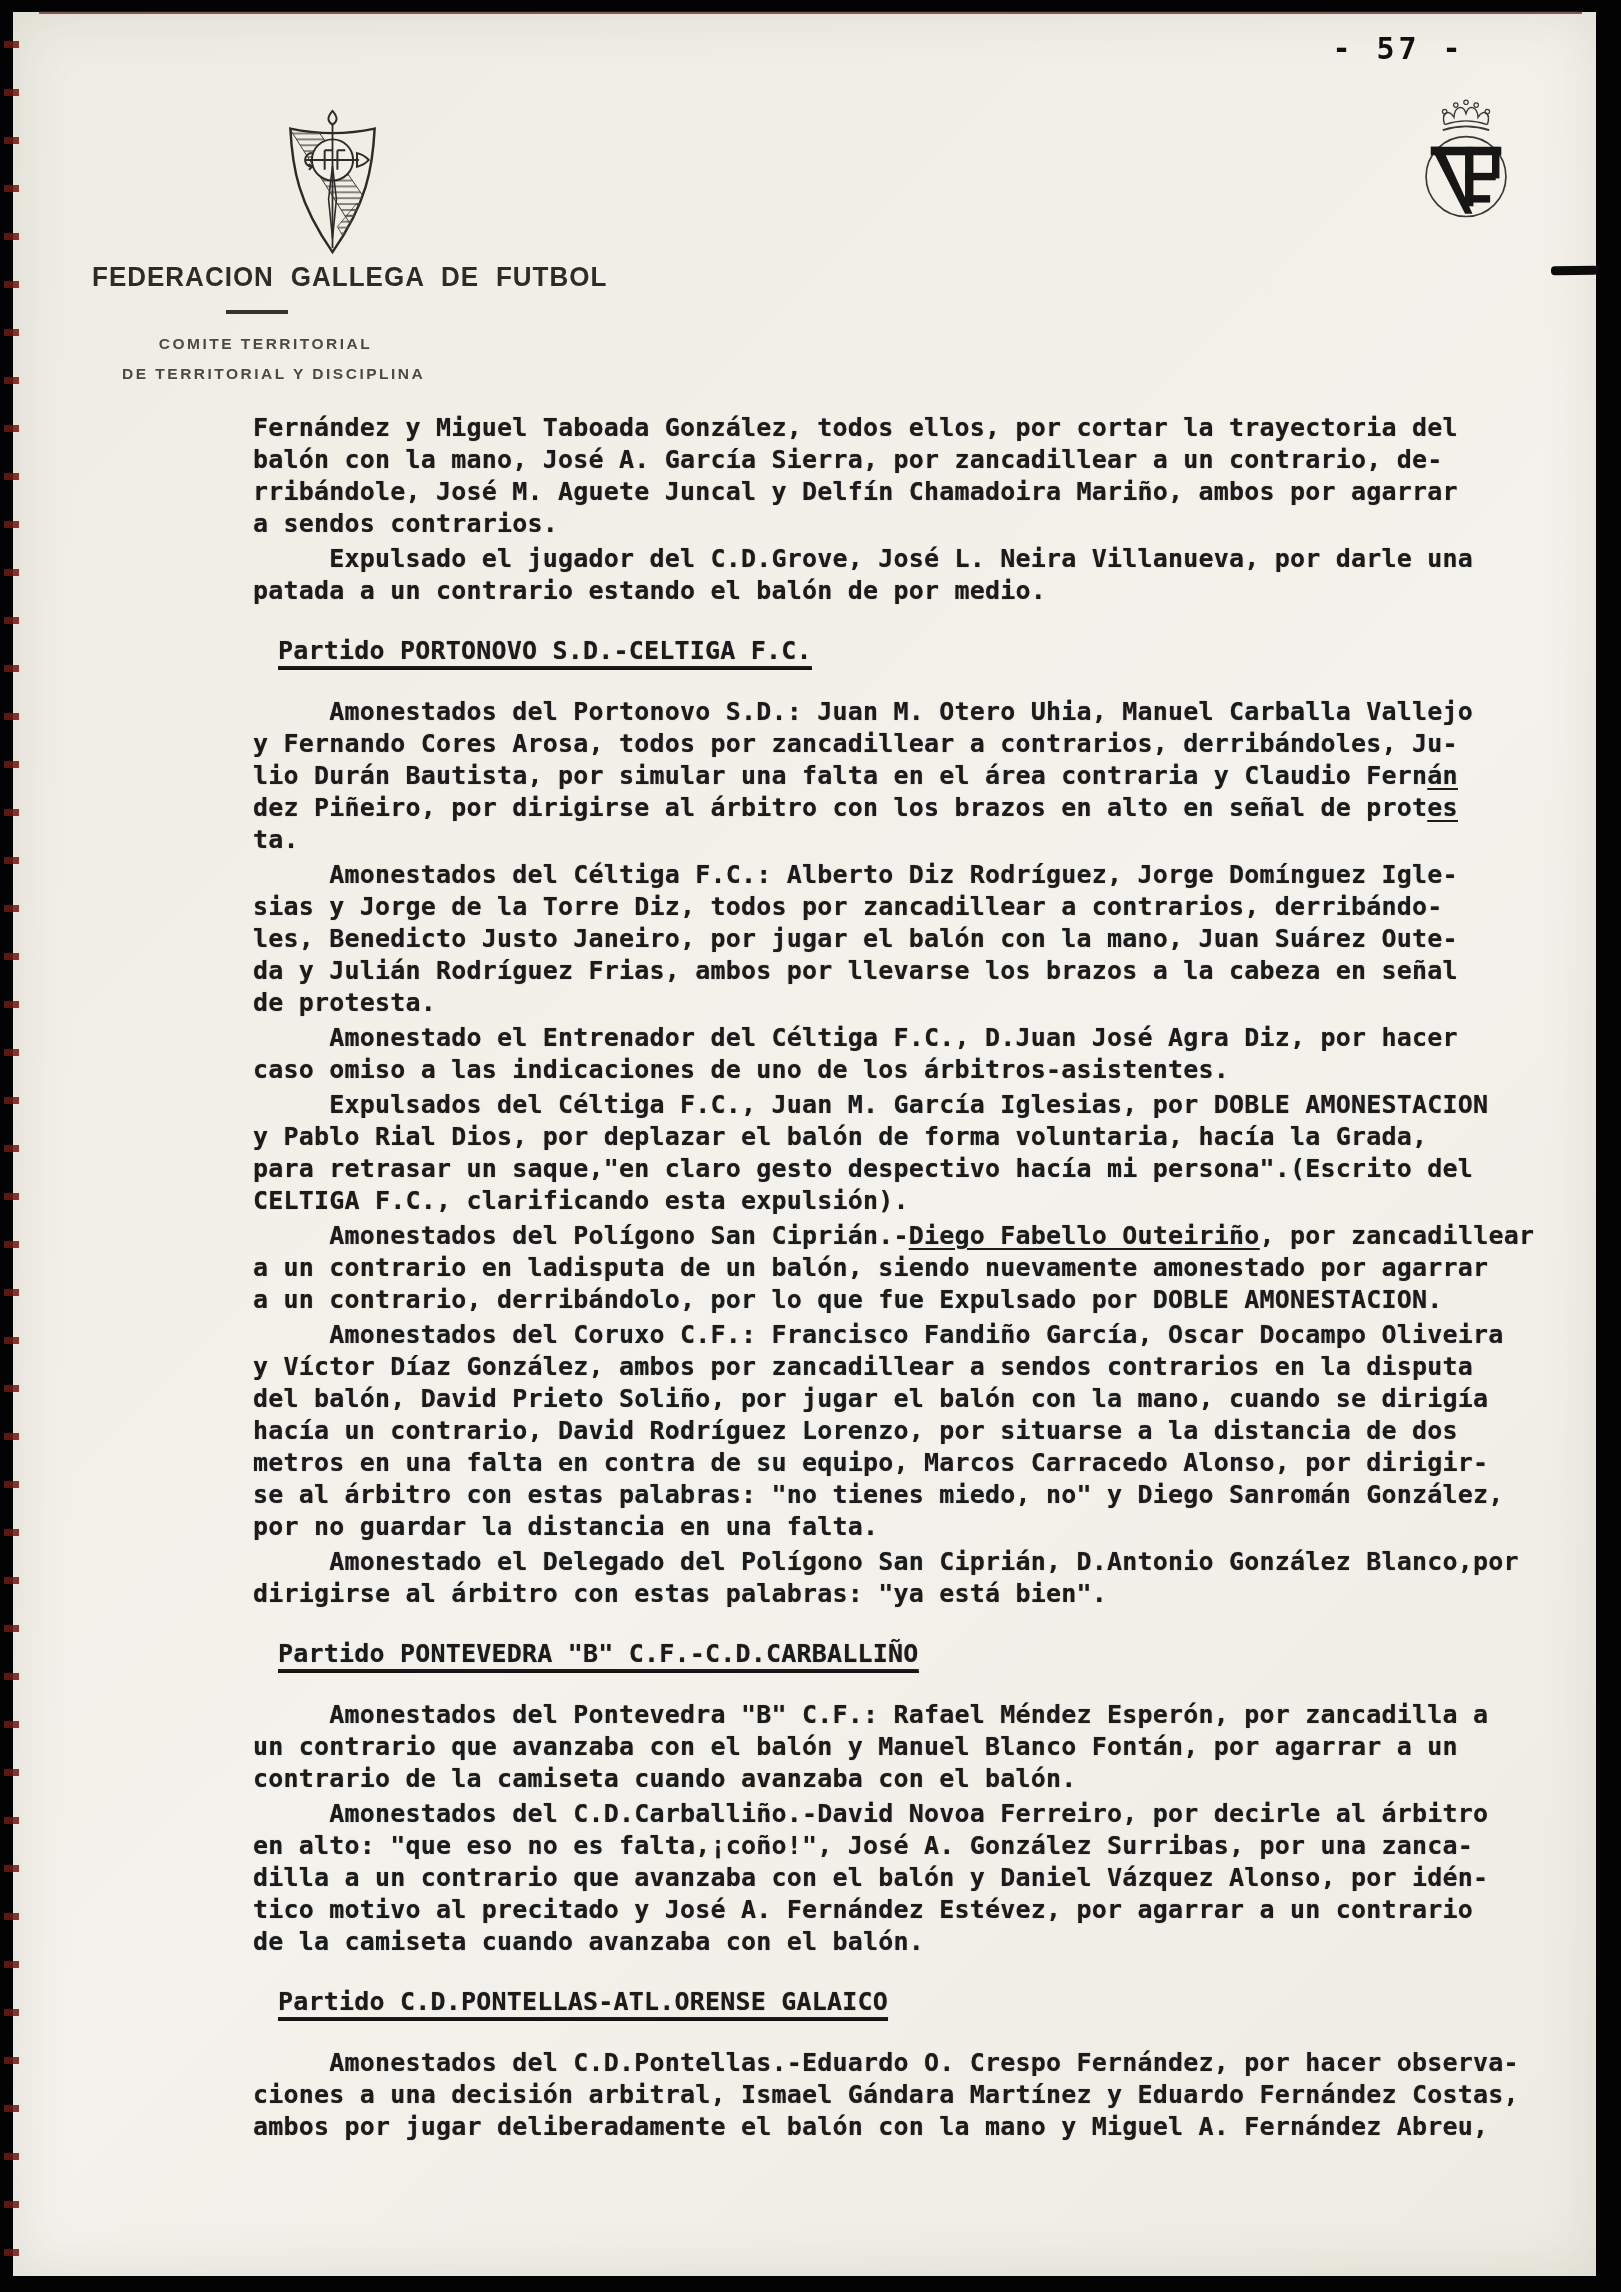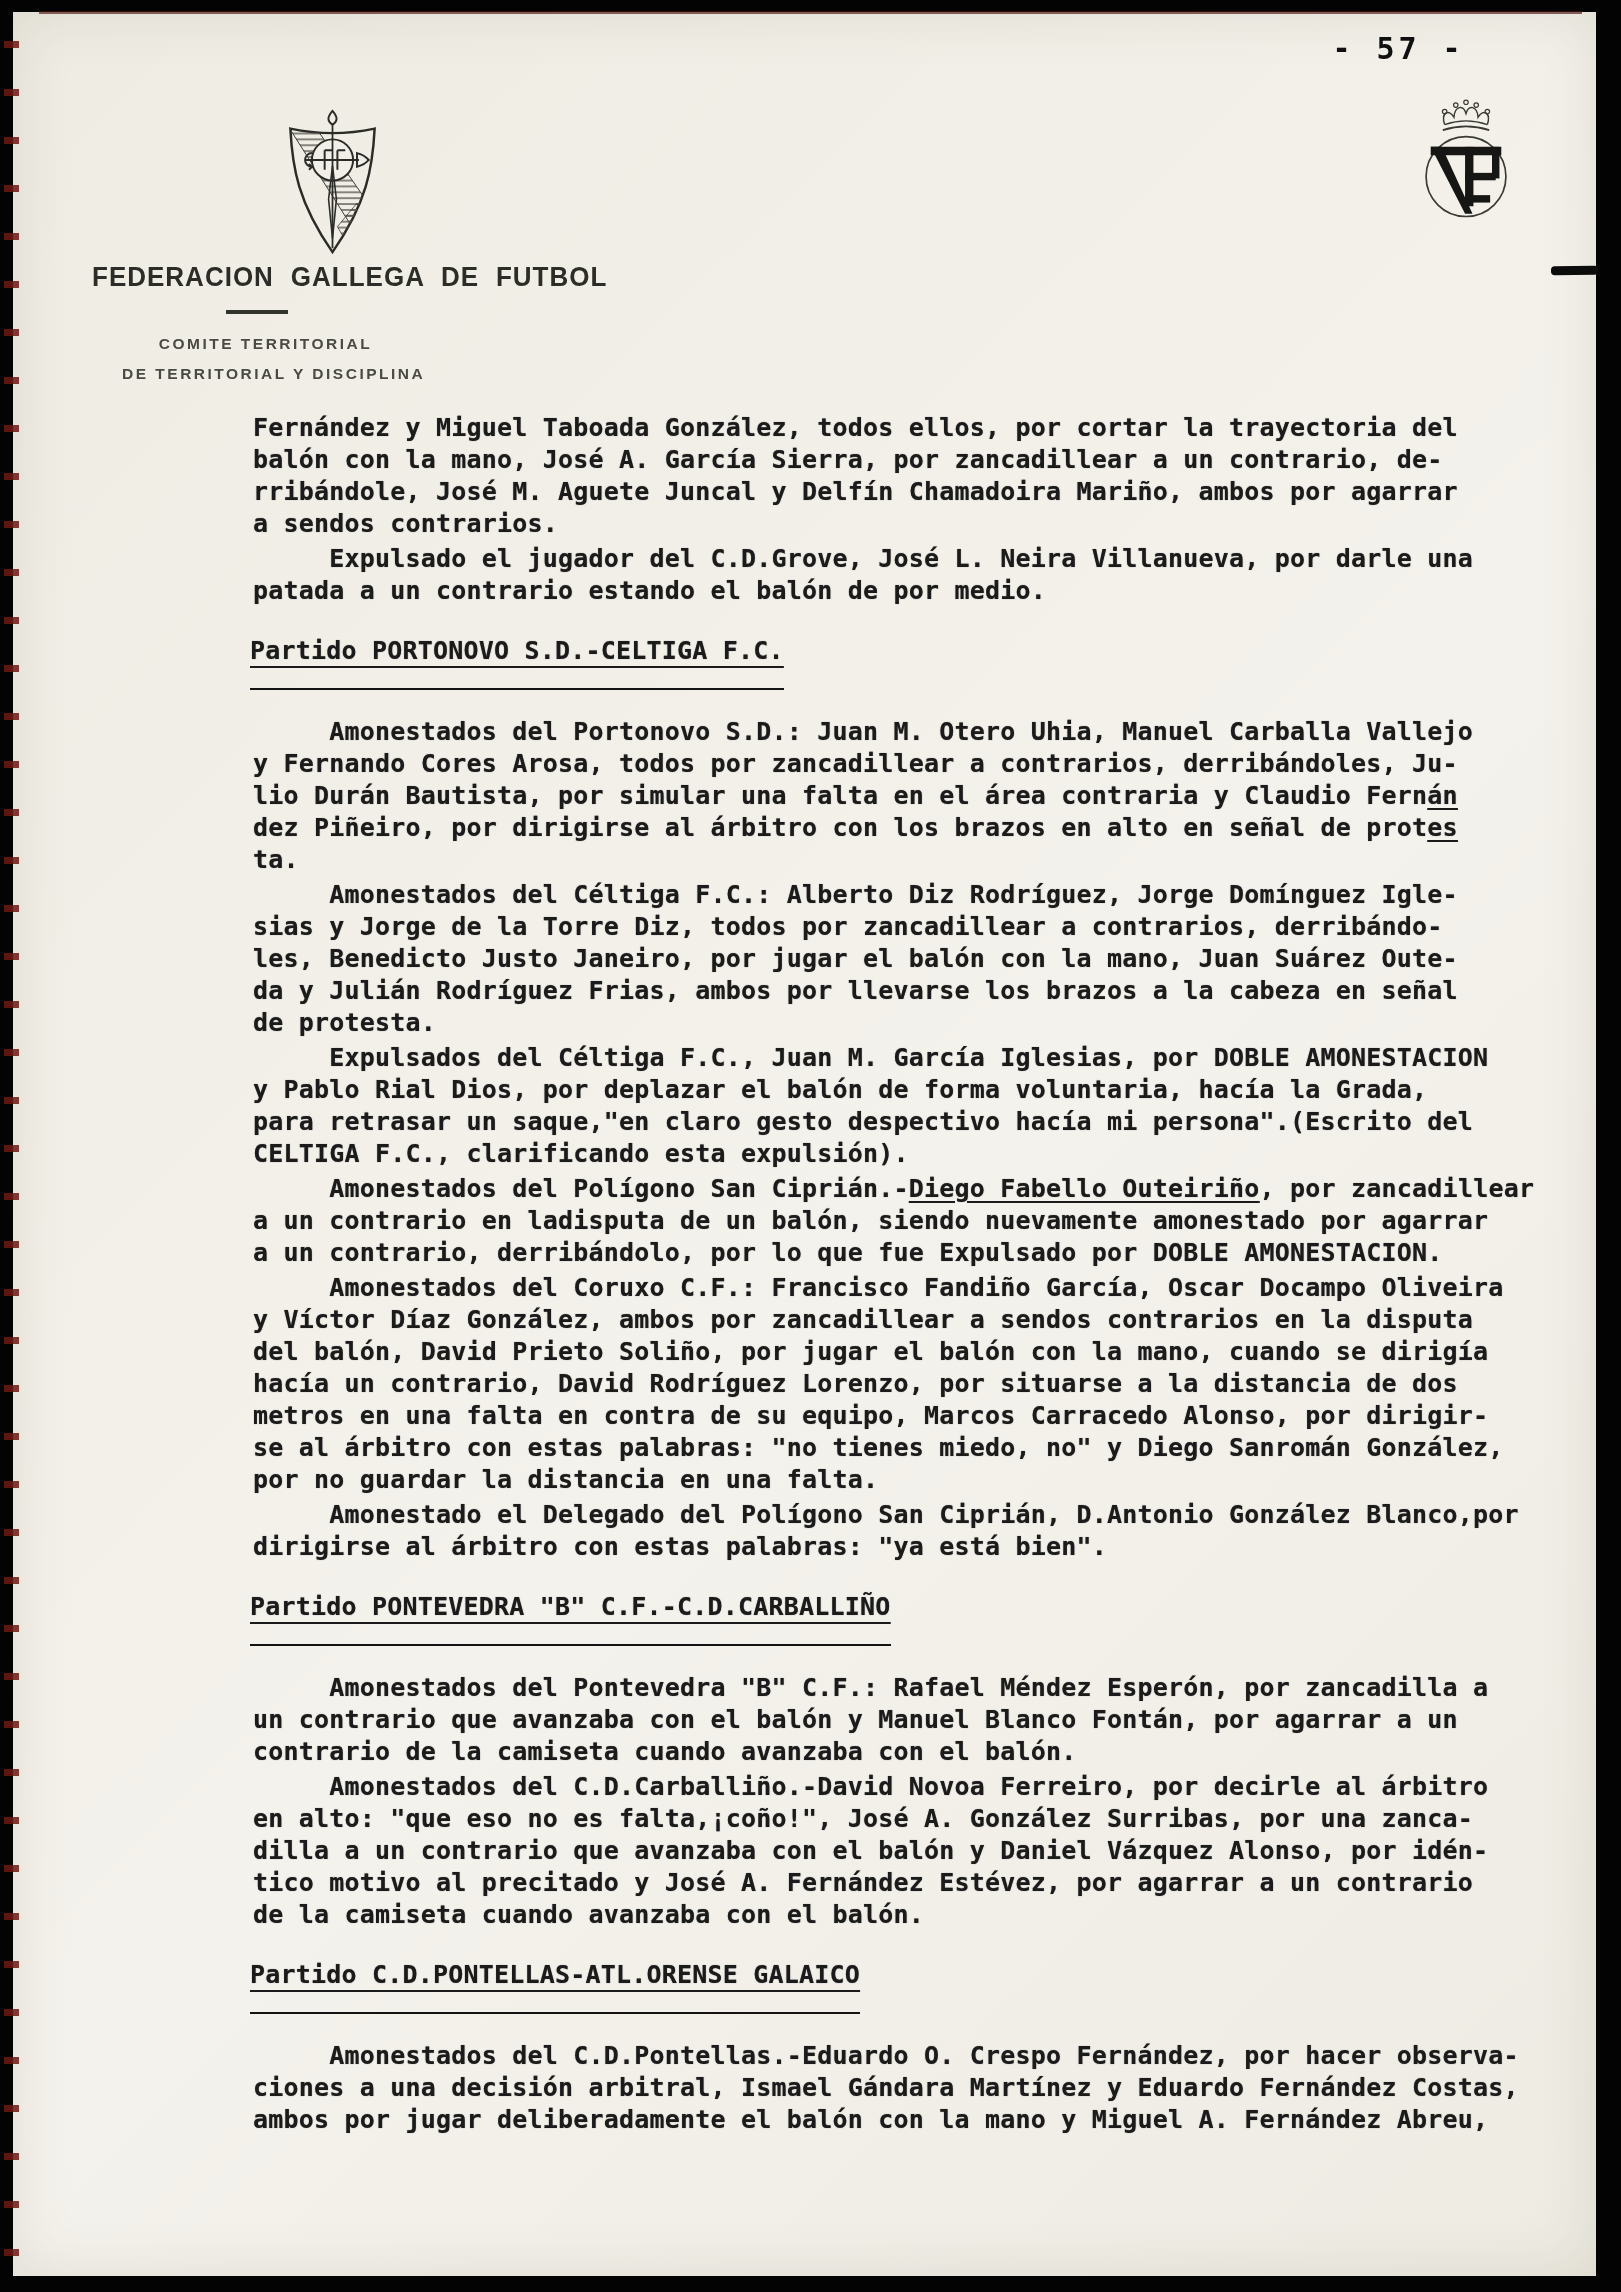--- a/index.html
+++ b/index.html
@@ -50,22 +50,22 @@
   .crest.rfef{left:1405px;top:93px;}
 
   
   .doc-body{position:absolute;left:250px;top:409px;width:1359px;
     font-family:"DejaVu Sans Mono",monospace;font-weight:bold;
     font-size:25px;line-height:32px;letter-spacing:0.2px;color:var(--ink);
     text-shadow:0 0 1px rgba(20,20,20,.55);}
   .para{margin:3px;white-space:pre-wrap;}
   .para.heading{margin:28px 0 26px 0;}
   .para.heading .seg{
-    display:inline-block;padding-bottom:21px;border-bottom:2.9px solid #131313;
-    text-decoration:underline;text-decoration-thickness:1.9px;text-underline-offset:6.8px;}
+    display:inline-block;padding-bottom:1px;border-bottom:2.9px solid #131313;
+    text-decoration:underline;text-decoration-thickness:1.9px;text-underline-offset:6.8px;margin-left:28px;}
   .seg.u{text-decoration:underline;text-decoration-thickness:1.9px;text-underline-offset:3.9px;}
 </style>
 </head>
 <body>
 
 <div class="paper"></div>
 
 <div class="frame top"></div>
 <div class="frame left"></div>
 <div class="frame right"></div>
@@ -147,20 +147,22 @@
     <p class="para body"><span class="seg">     Amonestados del Portonovo S.D.: Juan M. Otero Uhia, Manuel Carballa Vallejo
 y Fernando Cores Arosa, todos por zancadillear a contrarios, derribándoles, Ju-
 lio Durán Bautista, por simular una falta en el área contraria y Claudio Fern</span><span class="seg u">án</span><span class="seg">
 dez Piñeiro, por dirigirse al árbitro con los brazos en alto en señal de prot</span><span class="seg u">es</span><span class="seg">
 ta.</span></p>
     <p class="para body"><span class="seg">     Amonestados del Céltiga F.C.: Alberto Diz Rodríguez, Jorge Domínguez Igle-
 sias y Jorge de la Torre Diz, todos por zancadillear a contrarios, derribándo-
 les, Benedicto Justo Janeiro, por jugar el balón con la mano, Juan Suárez Oute-
 da y Julián Rodríguez Frias, ambos por llevarse los brazos a la cabeza en señal
 de protesta.</span></p>
+    <p class="para body"><span class="seg">     Amonestado el Entrenador del Céltiga F.C., D.Juan José Agra Diz, por hacer
+caso omiso a las indicaciones de uno de los árbitros-asistentes.</span></p>
     <p class="para body"><span class="seg">     Expulsados del Céltiga F.C., Juan M. García Iglesias, por DOBLE AMONESTACION
 y Pablo Rial Dios, por deplazar el balón de forma voluntaria, hacía la Grada,
 para retrasar un saque,"en claro gesto despectivo hacía mi persona".(Escrito del
 CELTIGA F.C., clarificando esta expulsión).</span></p>
     <p class="para body"><span class="seg">     Amonestados del Polígono San Ciprián.-</span><span class="seg u">Diego Fabello Outeiriño</span><span class="seg">, por zancadillear
 a un contrario en ladisputa de un balón, siendo nuevamente amonestado por agarrar
 a un contrario, derribándolo, por lo que fue Expulsado por DOBLE AMONESTACION.</span></p>
     <p class="para body"><span class="seg">     Amonestados del Coruxo C.F.: Francisco Fandiño García, Oscar Docampo Oliveira
 y Víctor Díaz González, ambos por zancadillear a sendos contrarios en la disputa
 del balón, David Prieto Soliño, por jugar el balón con la mano, cuando se dirigía

